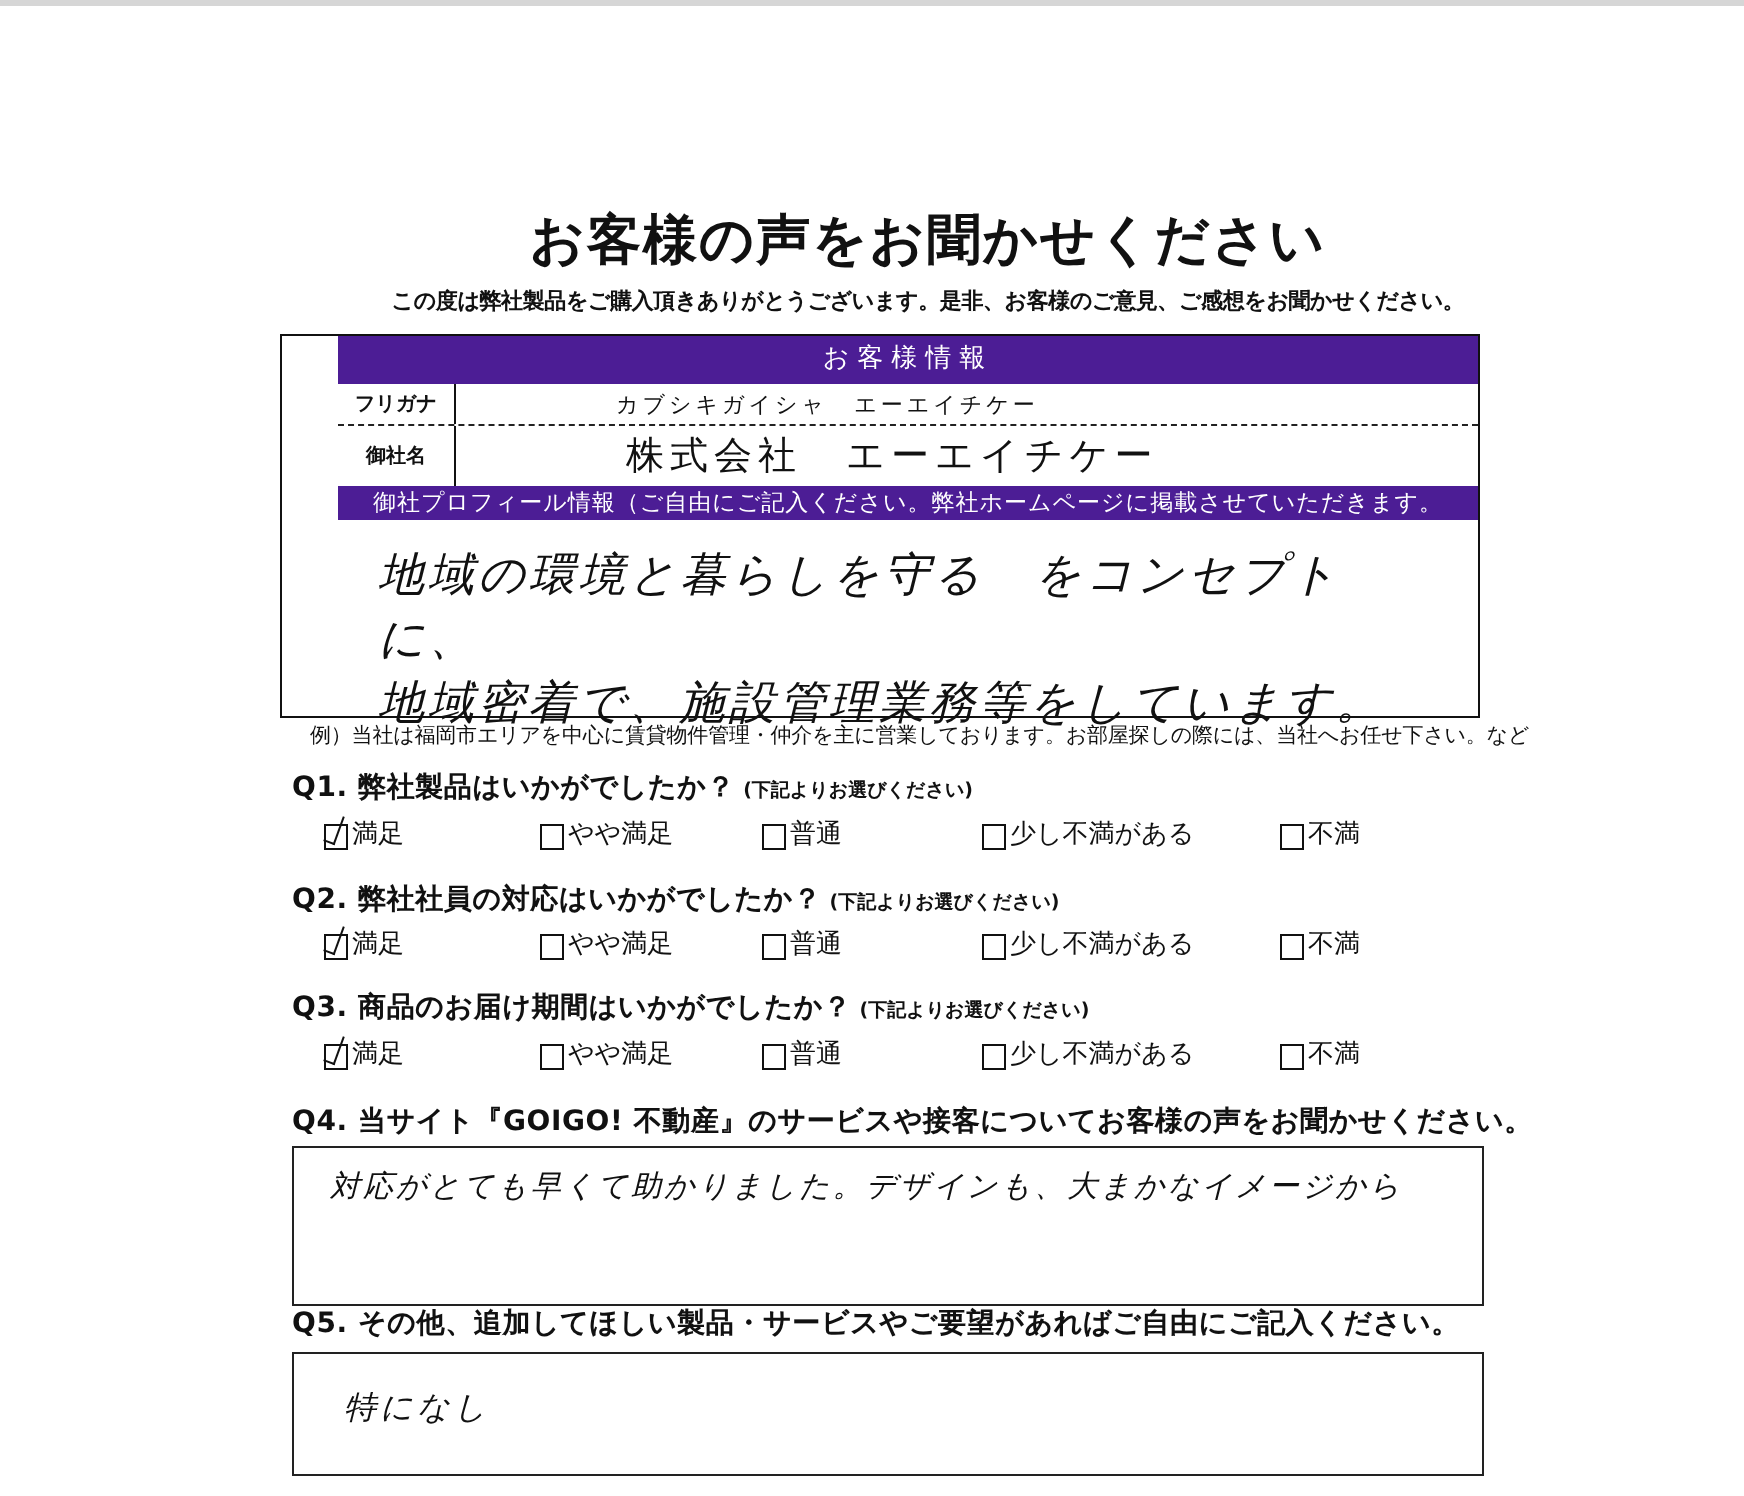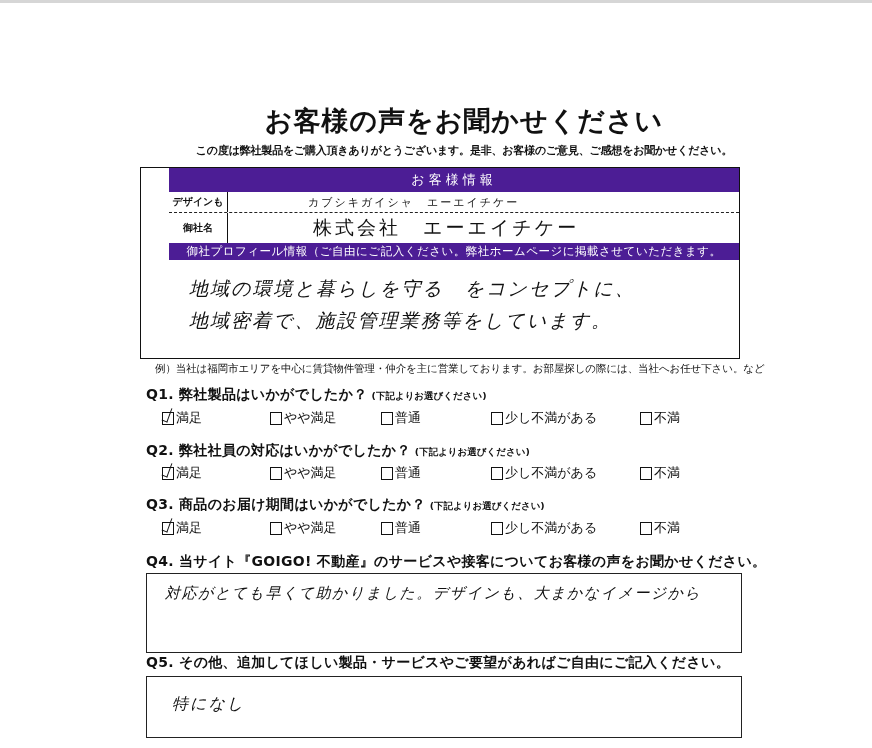--- a/index.html
+++ b/index.html
@@ -35,21 +35,21 @@
   .row .value {
     flex: 1; padding-left: 80px; display: flex; align-items: center;
     font-family: "DejaVu Serif", "Liberation Serif", serif;  text-align: right;
   }
   .row-furigana { height: 20px; border-bottom: 1.5px dashed #222; }
   .row-furigana .value { font-size: 11px; letter-spacing: 2px; }
   .row-company { height: 30px; border-bottom: none; }
   .row-company .value { font-size: 19px; letter-spacing: 3px; padding-left: 85px; }
   .bar-profile { height: 17px; line-height: 17px; font-size: 11.5px; letter-spacing: 0.5px; }
   .profile-body {
-    padding: 12px 20px 0 20px; font-size: 19px; line-height: 32px;
+    padding: 12px 20px 0 20px; font-size: 23px; line-height: 32px;
     font-family: "DejaVu Serif", "Liberation Serif", serif; font-style: italic; letter-spacing: 2px;
   }
   .example { left: 127px; top: 361px; font-size: 10.5px; line-height: 14px; letter-spacing: -0.1px; }
   .q-title { left: 118px; font-size: 14px; font-weight: bold; line-height: 18px; letter-spacing: 0.3px; }
   .q-title .hint { font-size: 9.5px; font-weight: bold; margin-left: 4px; letter-spacing: 0; }
   .options { left: 162px; height: 18px; width: 600px; }
   .opt {
     position: absolute; top: 0; display: flex; align-items: center;
     font-size: 13px; line-height: 18px;
   }
@@ -72,21 +72,21 @@
 <body>
 
 <div class="topbar"></div>
 
 <div class="abs title">お客様の声をお聞かせください</div>
 <div class="abs subtitle">この度は弊社製品をご購入頂きありがとうございます。是非、お客様のご意見、ご感想をお聞かせください。</div>
 
 <div class="abs info-table">
   <div class="bar bar-head">お客様情報</div>
   <div class="row row-furigana">
-    <div class="label">デザインも</div>
+    <div class="label">フリガナ</div>
     <div class="value">カブシキガイシャ　エーエイチケー</div>
   </div>
   <div class="row row-company">
     <div class="label">御社名</div>
     <div class="value">株式会社　エーエイチケー</div>
   </div>
   <div class="bar bar-profile">御社プロフィール情報（ご自由にご記入ください。弊社ホームページに掲載させていただきます。</div>
   <div class="profile-body">
     <div>地域の環境と暮らしを守る　をコンセプトに、</div>
     <div>地域密着で、施設管理業務等をしています。</div>

